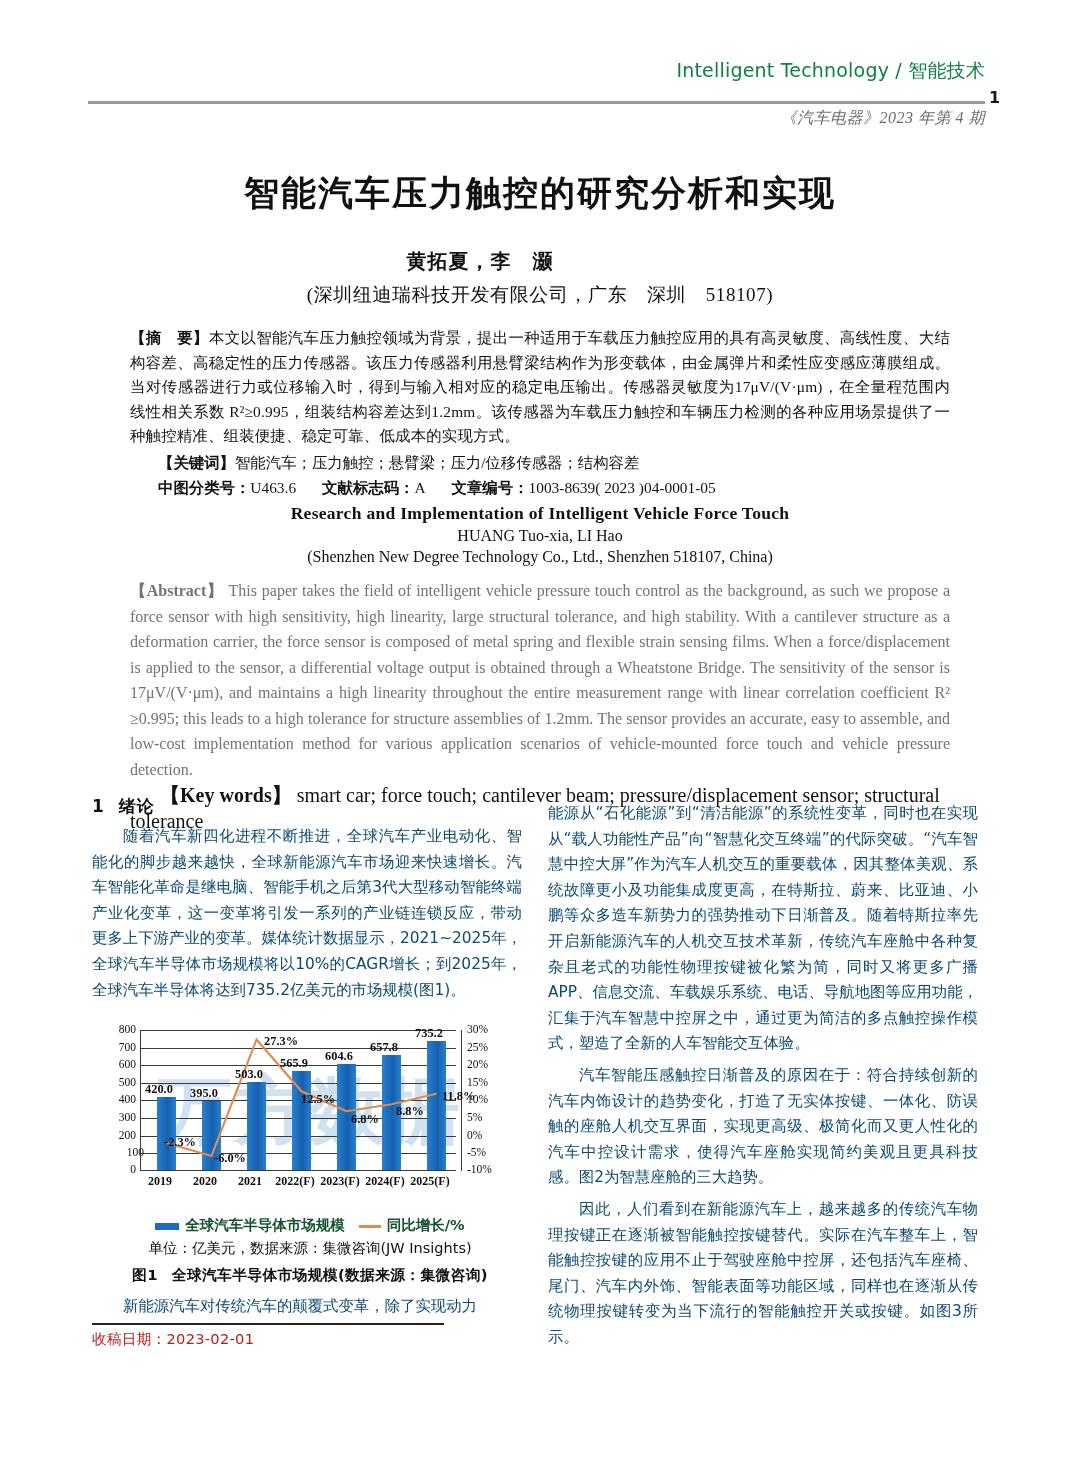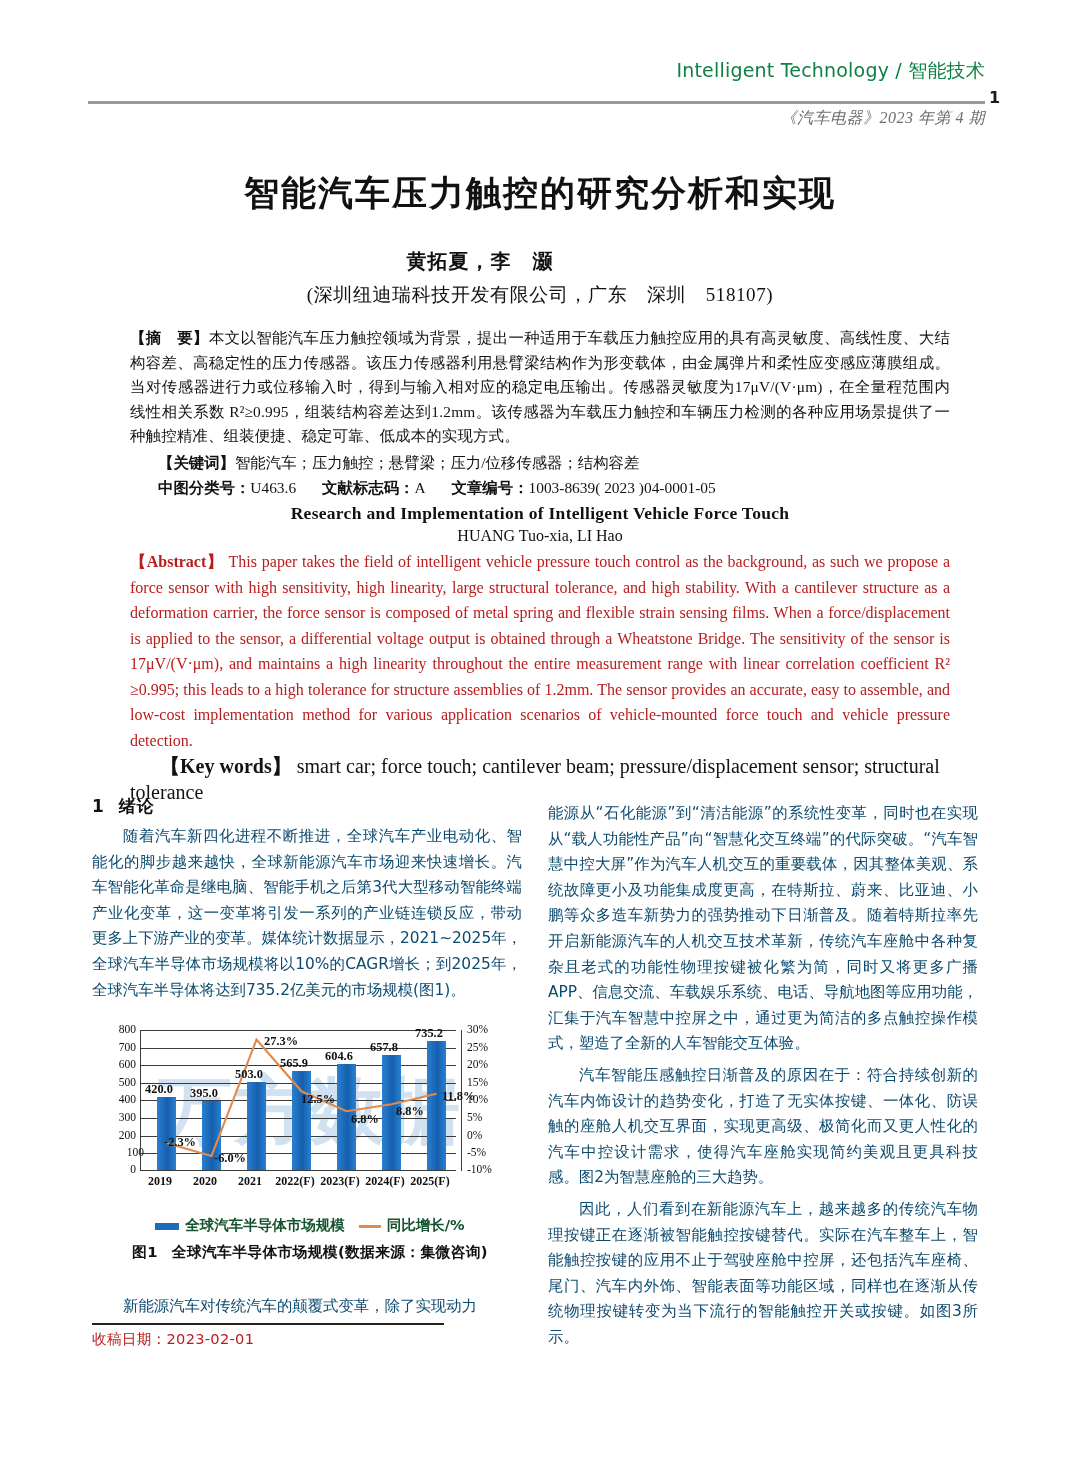--- a/index.html
+++ b/index.html
@@ -40,21 +40,21 @@
   .cn-class{font-family:"Liberation Serif",serif;font-size:15.4px;line-height:24.6px;
     text-indent:28px;color:#121212;}
   .cn-class .lbl{font-weight:bold;}
   .gap{display:inline-block;width:26px;}
 
   .en-title{text-align:center;font-family:"Liberation Serif",serif;font-weight:bold;
     font-size:17.5px;margin-top:3px;letter-spacing:.3px;}
   .en-authors{text-align:center;font-family:"Liberation Serif",serif;font-size:16px;margin-top:3px;}
   .en-affil{text-align:center;font-family:"Liberation Serif",serif;font-size:16px;margin-top:3px;}
   .en-abs{font-family:"Liberation Serif",serif;font-size:16px;line-height:25.5px;
-    text-align:justify;margin-top:4px;color:#b91c1c;}
+    text-align:justify;margin-top:12px;color:#737373;}
   .en-kw{font-family:"Liberation Serif",serif;font-size:20px;line-height:25.5px;
     text-indent:30px;margin-top:1px;color:#121212;}
 
   
   .col{position:absolute;top:795px;width:430px;}
   .col-left{left:92px;}
   .col-right{left:548px;}
   .sec-h{font-family:"DejaVu Sans",sans-serif;font-weight:bold;font-size:17px;
     letter-spacing:1px;color:#111;margin-bottom:3px;}
   .sec-h .num{margin-right:14px;}
@@ -126,20 +126,21 @@
     <div class="cn-kw">
       <span class="lbl">【关键词】</span><span>智能汽车；压力触控；悬臂梁；压力/位移传感器；结构容差</span>
     </div>
 
     <div class="cn-class">
       <span class="lbl">中图分类号：</span><span>U463.6</span><span class="gap"></span><span class="lbl">文献标志码：</span><span>A</span><span class="gap"></span><span class="lbl">文章编号：</span><span>1003-8639( 2023 )04-0001-05</span>
     </div>
 
     <div class="en-title">Research and Implementation of Intelligent Vehicle Force Touch</div>
     <div class="en-authors">HUANG Tuo-xia, LI Hao</div>
+    <div class="en-affil">(Shenzhen New Degree Technology Co., Ltd., Shenzhen 518107, China)</div>
 
     <div class="en-abs">
       <span class="lbl">【Abstract】</span>
       <span>This paper takes the field of intelligent vehicle pressure touch control as the background, as such we propose a force sensor with high sensitivity, high linearity, large structural tolerance, and high stability. With a cantilever structure as a deformation carrier, the force sensor is composed of metal spring and flexible strain sensing films. When a force/displacement is applied to the sensor, a differential voltage output is obtained through a Wheatstone Bridge. The sensitivity of the sensor is 17μV/(V·μm), and maintains a high linearity throughout the entire measurement range with linear correlation coefficient R² ≥0.995; this leads to a high tolerance for structure assemblies of 1.2mm. The sensor provides an accurate, easy to assemble, and low-cost implementation method for various application scenarios of vehicle-mounted force touch and vehicle pressure detection.</span>
     </div>
 
     <div class="en-kw">
       <span class="lbl">【Key words】</span>
       <span>smart car; force touch; cantilever beam; pressure/displacement sensor; structural tolerance</span>
     </div>
@@ -238,20 +239,21 @@
         <div class="xlabel" style="left:213px; width:46px;">2023(F)</div>
         <div class="xlabel" style="left:258px; width:46px;">2024(F)</div>
         <div class="xlabel" style="left:303px; width:46px;">2025(F)</div>
       </div>
     </div>
 
     <div class="legend">
       <span class="lg-swatch"></span><span>全球汽车半导体市场规模</span><span class="lg-line"></span><span>同比增长/%</span>
     </div>
 
+    <div class="fig-units">单位：亿美元，数据来源：集微咨询(JW Insights)</div>
 
     <div class="fig-cap">
       <span>图1</span><span class="cn">全球汽车半导体市场规模(数据来源：集微咨询)</span>
     </div>
   </div>
 
   <div class="after-fig">
     <div class="body-p">新能源汽车对传统汽车的颠覆式变革，除了实现动力</div>
   </div>
 

